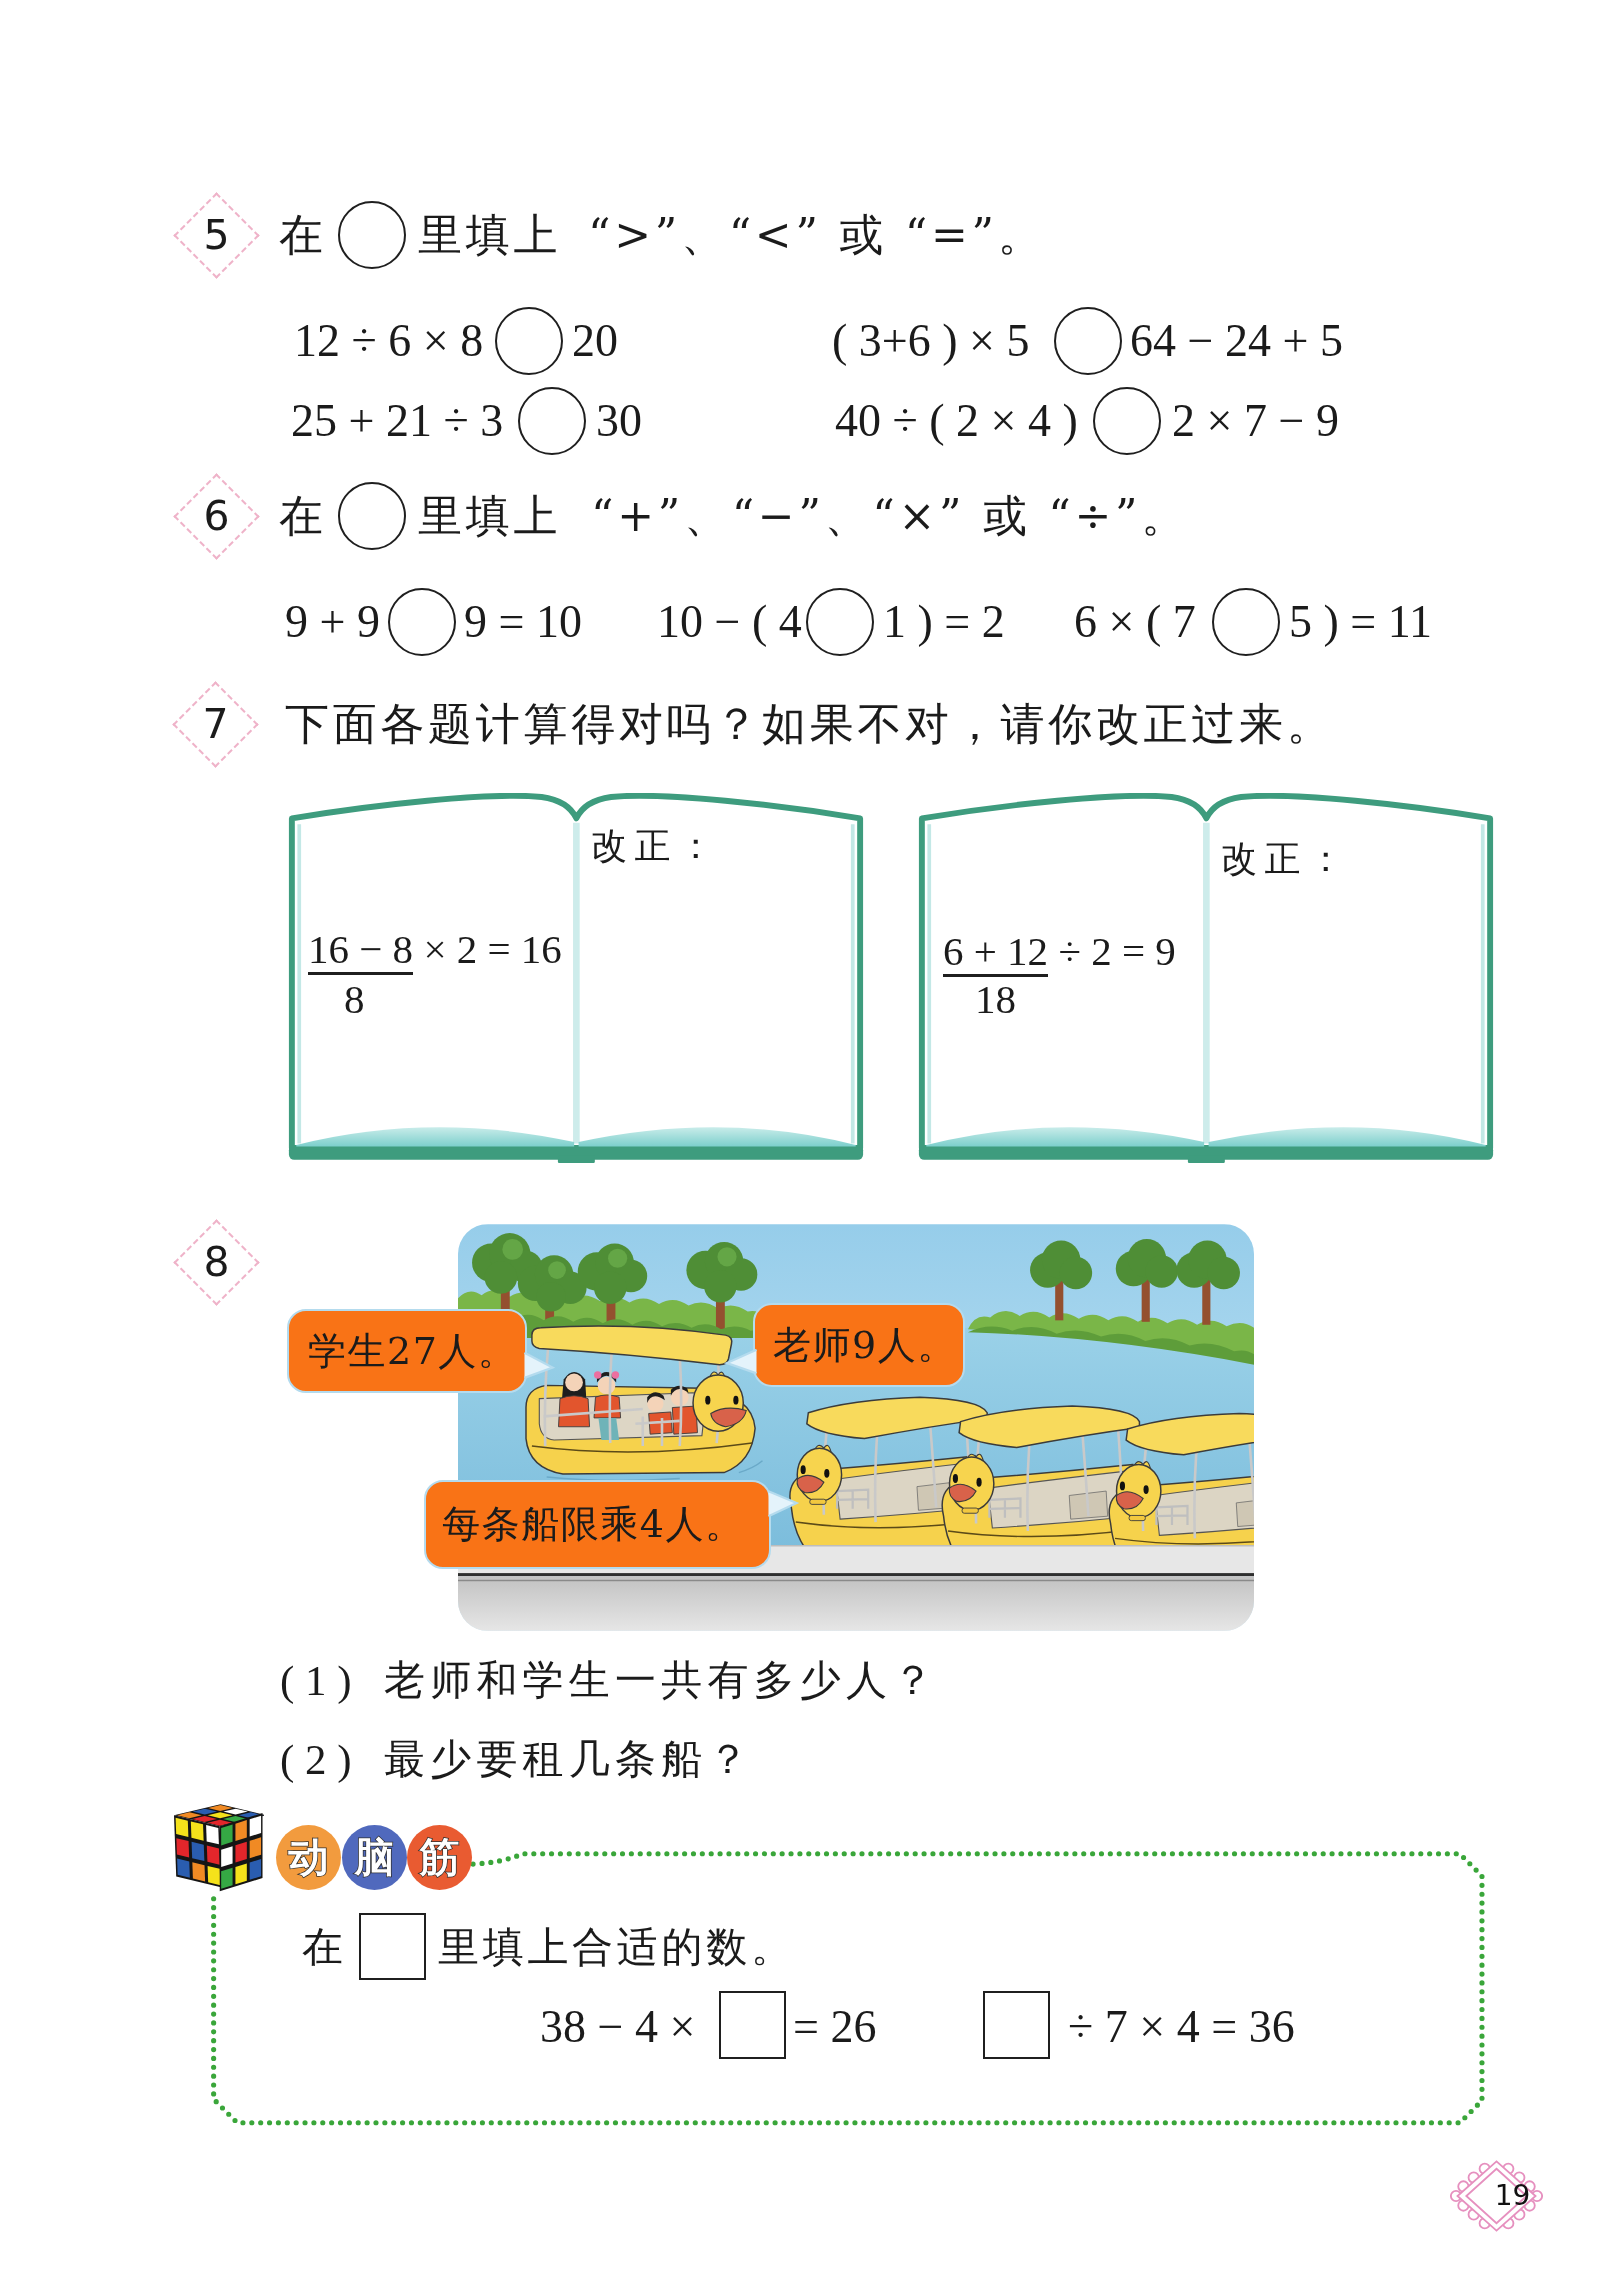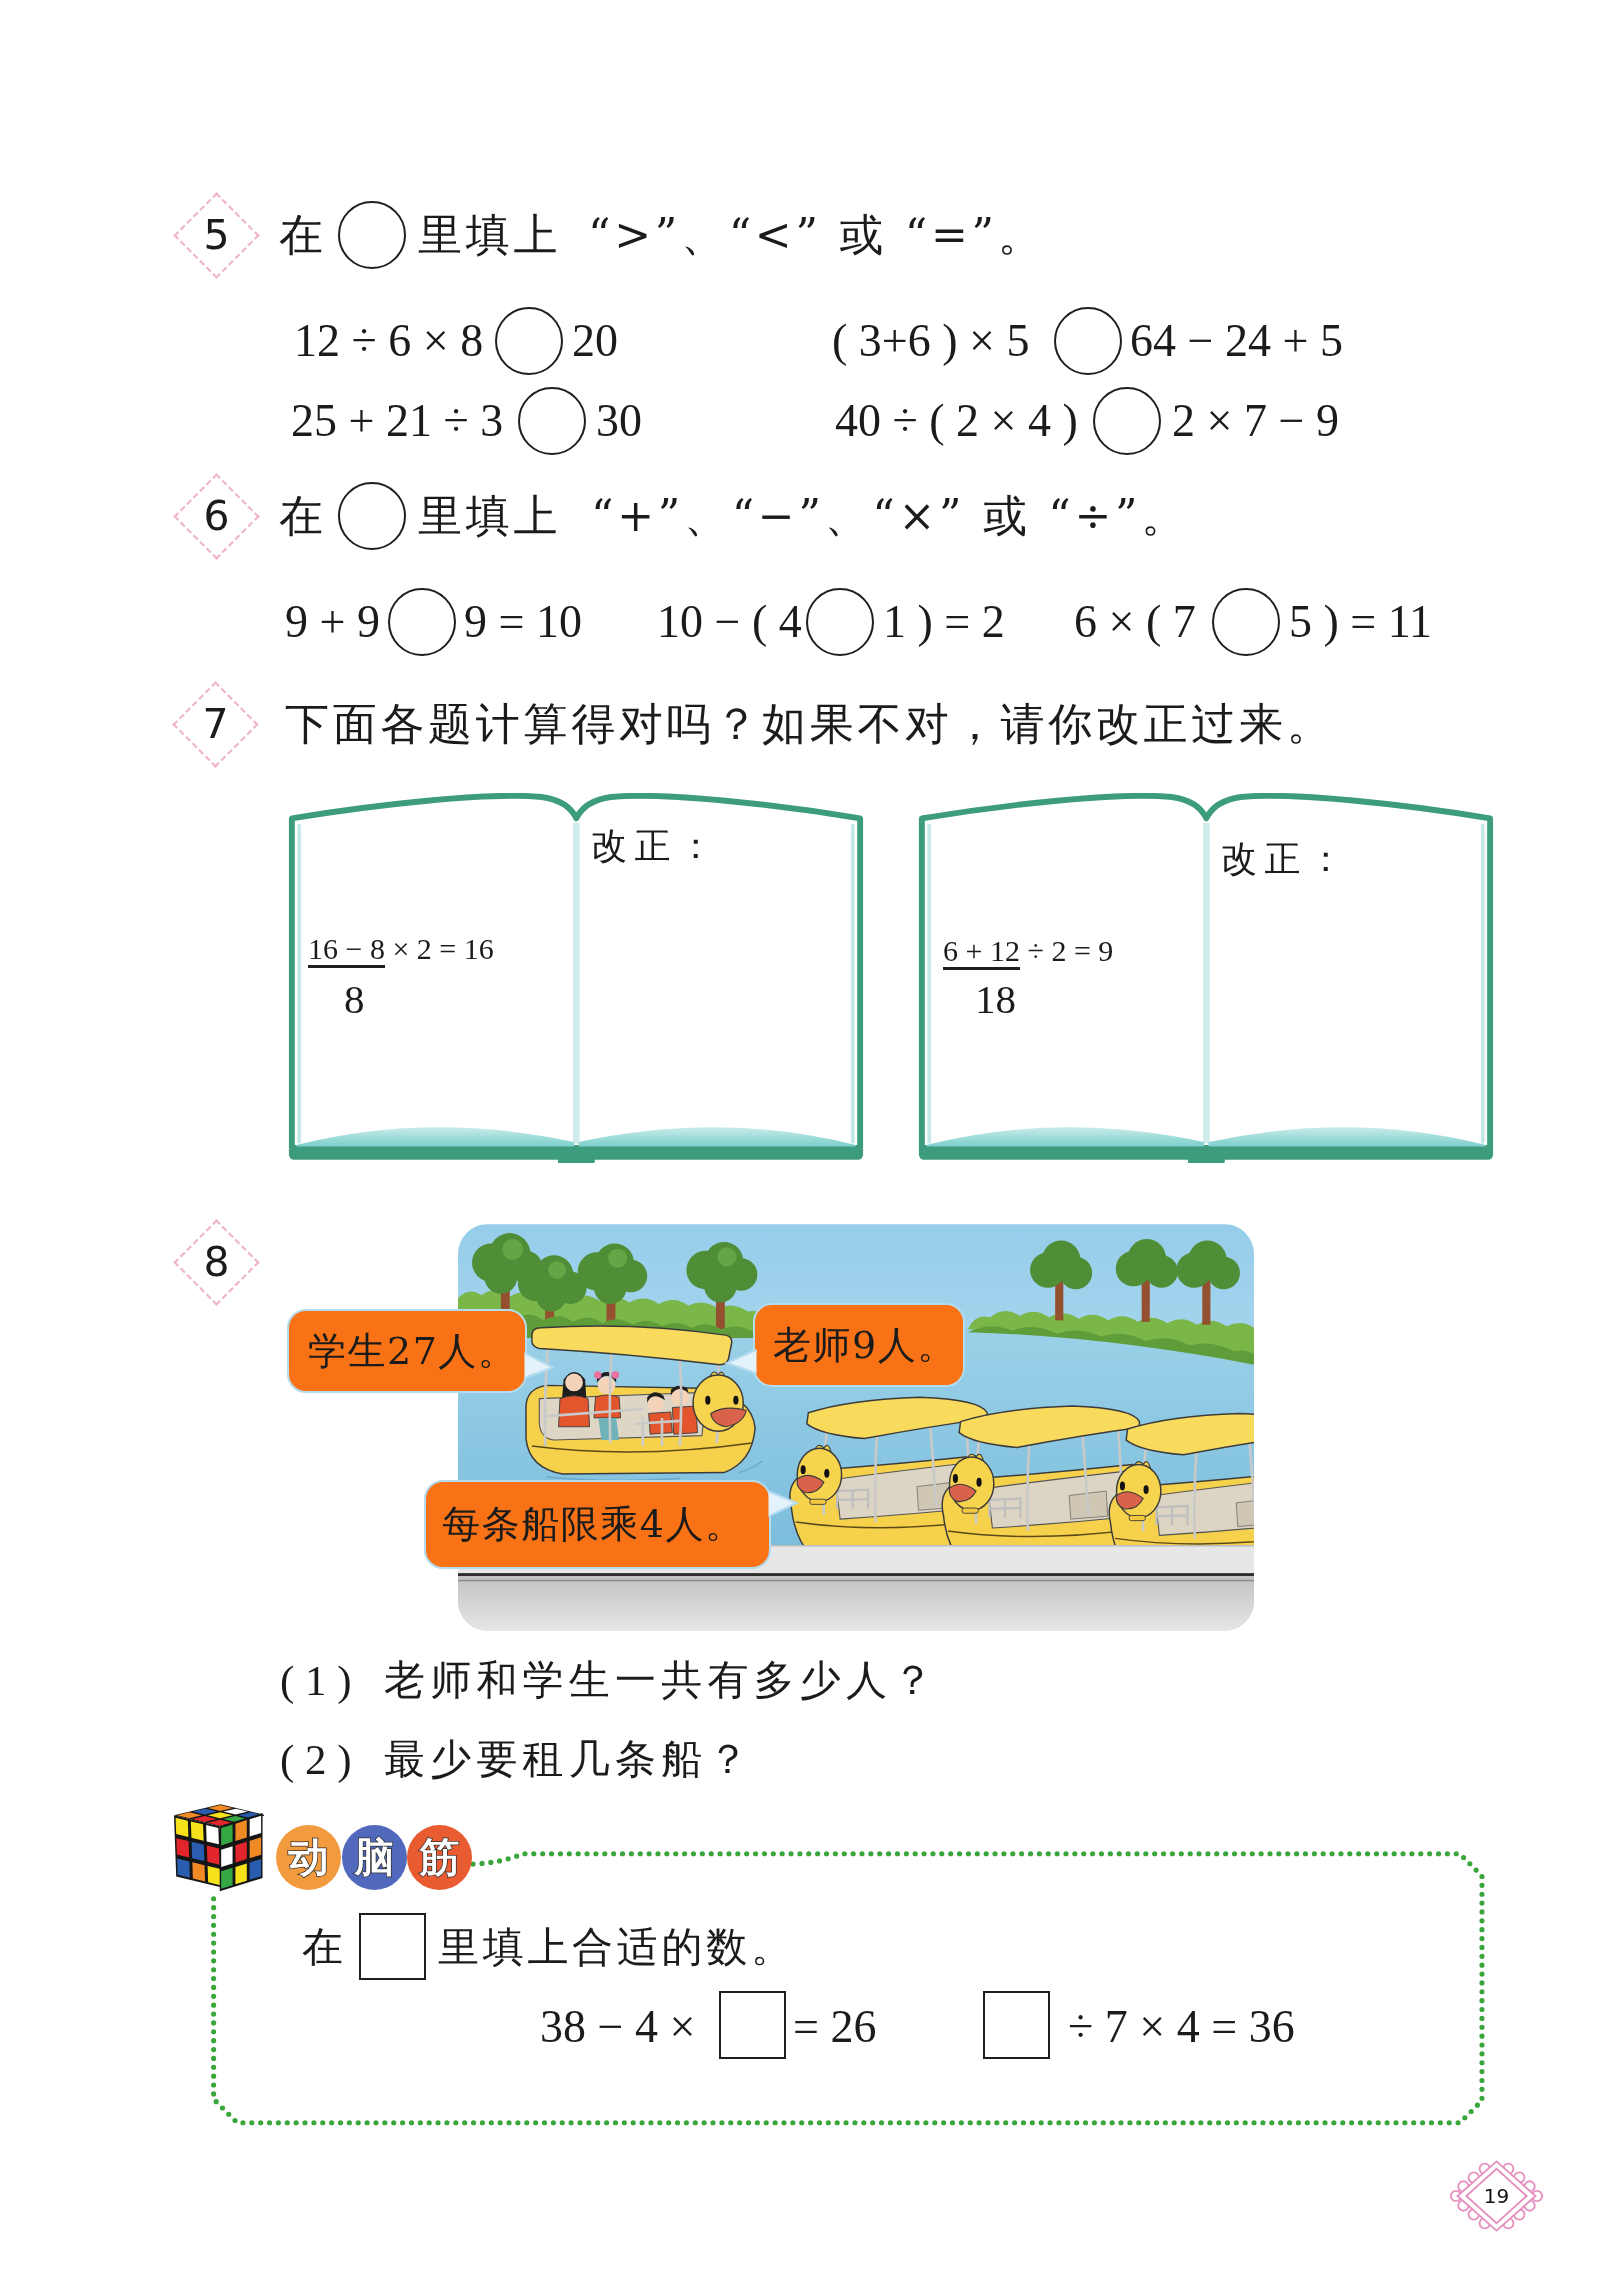--- a/index.html
+++ b/index.html
@@ -7,35 +7,35 @@
 .abs{position:absolute;}
 .badge{position:absolute;width:89px;height:89px;}
 .badge .dia{position:absolute;left:14px;top:14px;width:61px;height:61px;box-sizing:border-box;border:2.2px dashed #efb3c9;transform:rotate(45deg);}
 .badge .num{position:absolute;left:0;top:0;width:89px;height:89px;line-height:89px;text-align:center;font-family:"DejaVu Sans",sans-serif;font-size:41px;color:#1b1b1b;}
 .cn{position:absolute;height:68px;line-height:68px;font-size:44px;letter-spacing:3.7px;white-space:nowrap;}
 .ring{position:absolute;width:68px;height:68px;box-sizing:border-box;border:2.2px solid #1f1f1f;border-radius:50%;}
 .m{position:absolute;height:68px;line-height:68px;font-family:"Liberation Serif",serif;font-size:46px;white-space:nowrap;}
 .book{position:absolute;width:586px;height:370px;}
 .book svg{position:absolute;left:0;top:0;}
 .book .fix{position:absolute;font-size:36px;line-height:44px;letter-spacing:7.4px;white-space:nowrap;text-align:right;}
-.book .expr{position:absolute;font-family:"Liberation Serif",serif;font-size:30px;line-height:44px;white-space:nowrap;}
+.book .expr{position:absolute;font-family:"Liberation Serif",serif;font-size:41px;line-height:44px;white-space:nowrap;}
 .book .expr .under{border-bottom:3px solid #1f1f1f;}
 .book .step{position:absolute;font-family:"Liberation Serif",serif;font-size:41px;line-height:44px;white-space:nowrap;}
 .scene{position:absolute;left:458px;top:1224px;width:796px;height:407px;border-radius:30px;overflow:hidden;}
 .scene svg{position:absolute;left:0;top:0;}
 .bubble{position:absolute;box-sizing:border-box;background:#f97316;border:2.2px solid #b4dbee;border-radius:19px;display:flex;align-items:center;font-size:38px;letter-spacing:1.5px;white-space:nowrap;}
 .bubble .tail{position:absolute;overflow:visible;}
 .q{position:absolute;height:59px;line-height:59px;font-size:41px;letter-spacing:5.2px;white-space:nowrap;text-align:right;}
 .ql{position:absolute;height:59px;line-height:59px;font-family:"Liberation Serif",serif;font-size:43px;white-space:nowrap;}
 .brain{position:absolute;width:65px;height:65px;border-radius:50%;display:flex;align-items:center;justify-content:center;font-size:40px;font-weight:bold;color:#ffffff;-webkit-text-stroke:1.5px #2d2d2d;paint-order:stroke fill;}
 .sq{position:absolute;box-sizing:border-box;border:2.2px solid #1f1f1f;background:#ffffff;}
 .cn2{position:absolute;height:68px;line-height:68px;font-size:41px;letter-spacing:3.7px;white-space:nowrap;}
 .pn{position:absolute;left:1450px;top:2157px;width:93px;height:78px;}
 .pn svg{position:absolute;left:0;top:0;}
-.pn .n{position:absolute;left:0;top:0;width:93px;height:78px;line-height:78px;text-align:center;font-family:"DejaVu Sans",sans-serif;font-size:20px;color:#111111;}
+.pn .n{position:absolute;left:16px;top:0;width:93px;height:78px;line-height:78px;text-align:center;font-family:"DejaVu Sans",sans-serif;font-size:28px;color:#111111;}
 </style>
 </head>
 <body>
 
 <div class="badge" style="left:172px;top:191px">
   <div class="dia"></div>
   <div class="num">5</div>
 </div>
 <span class="cn" style="left:279px;top:201px">在</span>
 <span class="ring" style="left:338px;top:201px"></span>

